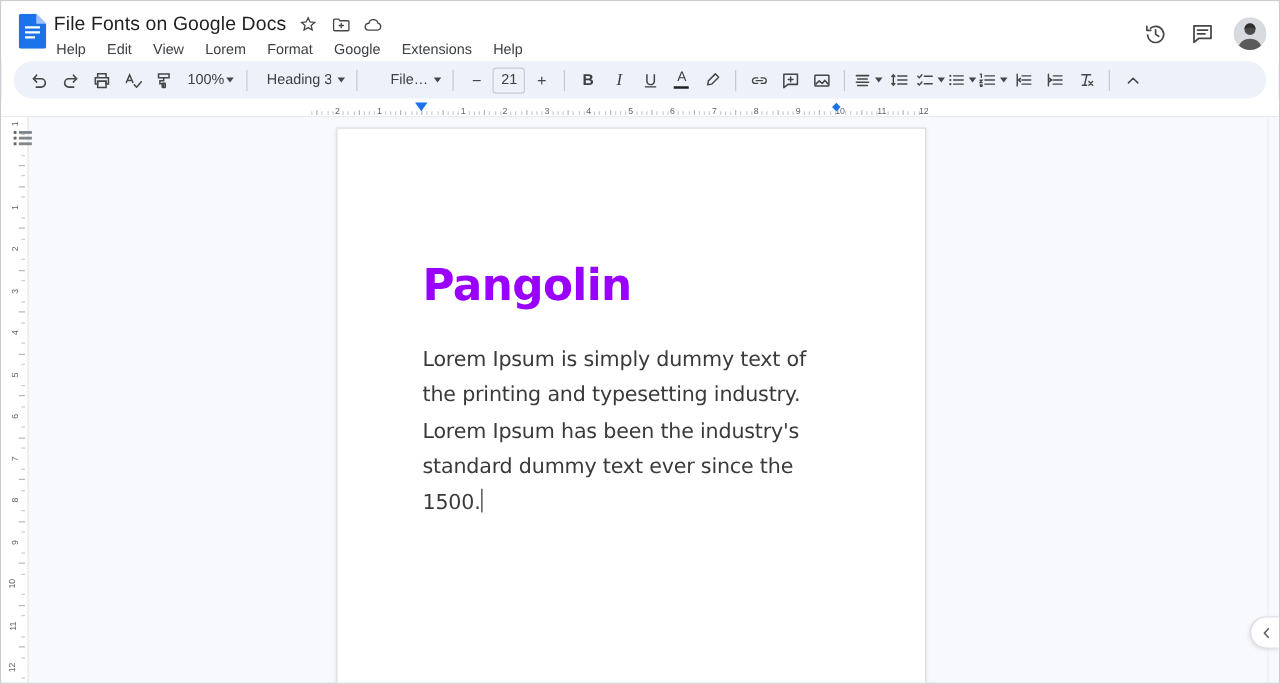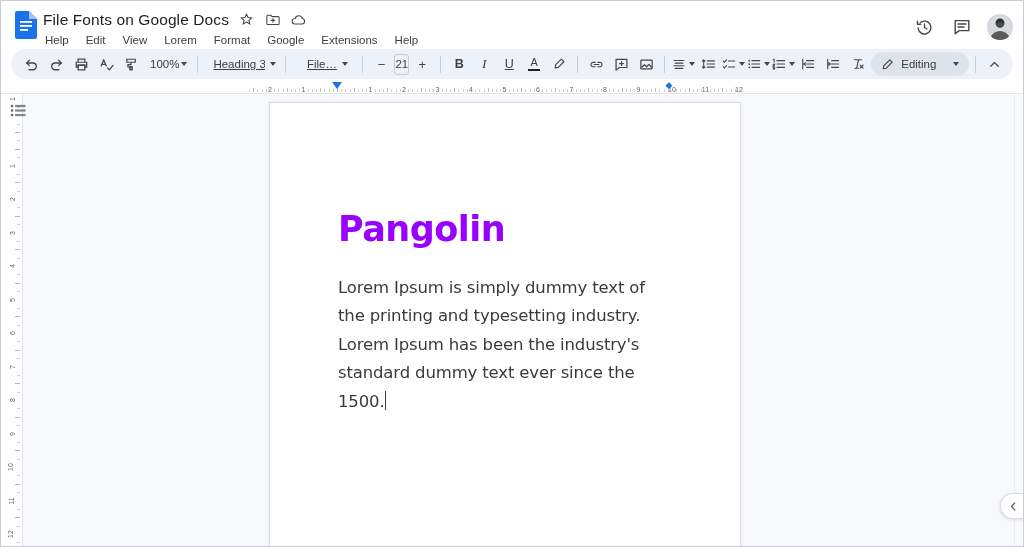--- a/index.html
+++ b/index.html
@@ -32,21 +32,21 @@
   .avatar { width:26px; height:26px; border-radius:50%; overflow:hidden; margin-left:3px; cursor:pointer; background:#cfd3d8; flex:0 0 auto; }
 
   
   .toolbar {
     margin: 0 10px; height: 30px; background:#edf2fa; border-radius:16px;
     display:flex; align-items:center; padding: 0 8px; gap:1px;
   }
   .tb { height:24px; min-width:24px; border-radius:4px; display:flex; align-items:center; justify-content:center; color:#444746; cursor:pointer; flex:0 0 auto; }
   .tb-sep { width:1px; height:17px; background:#c7ccd1; margin:0 5px; flex:0 0 auto; }
   .tb-zoom { padding:0 4px 0 6px; font-size:11.5px; color:#3c4043; min-width:auto; gap:2px; }
-  .tb-select { padding:0 3px 0 9px; font-size:11.5px; color:#3c4043; gap:5px; justify-content:center;text-decoration:underline; }
+  .tb-select { padding:0 3px 0 9px; font-size:11.5px; color:#3c4043; gap:5px; justify-content:flex-end; }
   .tb-style { width:75px; }
   .tb-font { width:64px; }
   .sel-label { overflow:hidden; white-space:nowrap; }
   .fontsize-box {
     width:26px; height:21px; border:1px solid #c7ccd1; border-radius:3px; background:#edf2fa;
     font-size:11.5px; color:#3c4043; text-align:center; line-height:19px; cursor:text;
   }
   .caret { width:0; height:0; border-left:3.5px solid transparent; border-right:3.5px solid transparent; border-top:4px solid #444746; }
   .mode-pill {
     margin-left:auto; display:flex; align-items:center; gap:7px;
@@ -324,29 +324,20 @@
         <path d="M3 6.4L5 8l-2 1.6" fill="#444746"></path>
     </svg>
   </div>
   <div class="tb">
     <svg width="14" height="14" viewBox="0 0 16 16" stroke="#444746" stroke-width="1.3" stroke-linecap="round" fill="none">
       <path d="M4 3.2h8M8.6 3.2L6.4 12.8M4.4 12.8h4"></path>
         <path d="M10.4 9.4l3.4 3.4M13.8 9.4l-3.4 3.4"></path>
     </svg>
   </div>
 
-  <div class="mode-pill">
-    <span style="display:flex;">
-      <svg width="13" height="13" viewBox="0 0 16 16" fill="none" stroke="#3c4043" stroke-width="1.3" stroke-linejoin="round">
-        <path d="M10.8 2.2l3 3-7.4 7.4-3.6.6.6-3.6z"></path>
-      </svg>
-    </span>
-    <span>Editing</span>
-    <span class="caret" style="margin:0 4px 0 10px;"></span>
-  </div>
 
   <div class="tb-sep"></div>
 
   <div class="tb">
     <svg width="13" height="13" viewBox="0 0 16 16" fill="none" stroke="#444746" stroke-width="1.5" stroke-linecap="round" stroke-linejoin="round">
       <path d="M3.4 10.2L8 5.6l4.6 4.6"></path>
     </svg>
   </div>
 </div>
 

